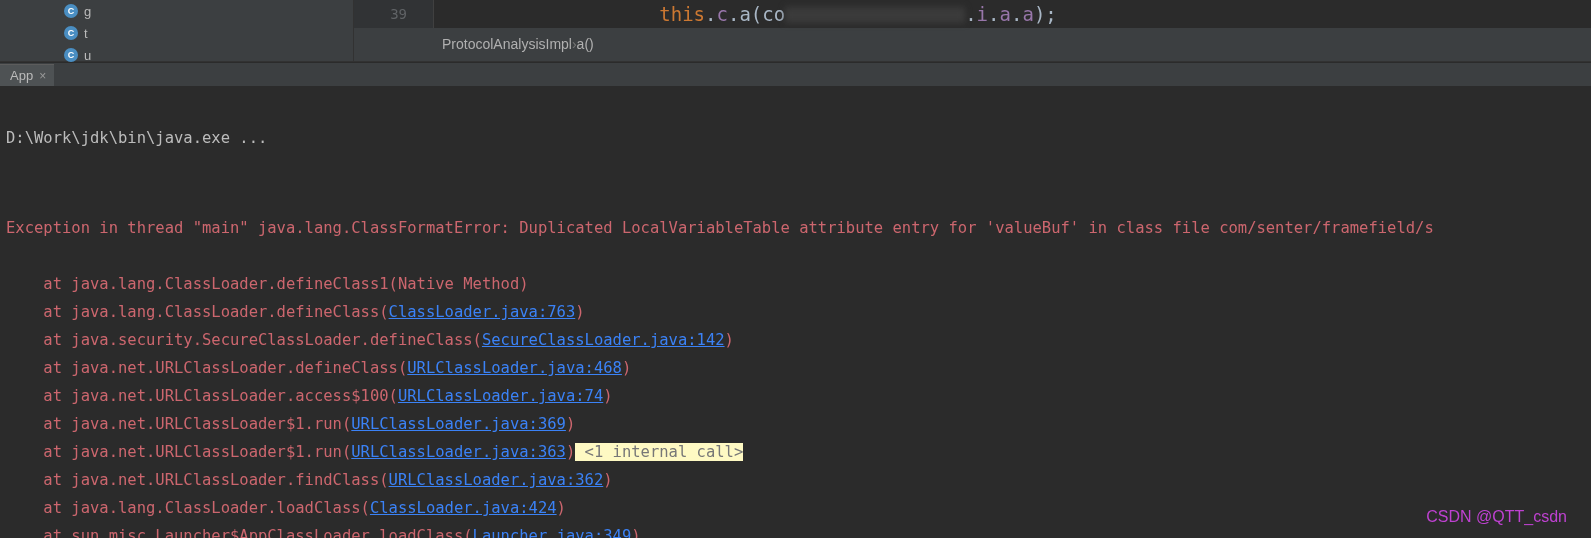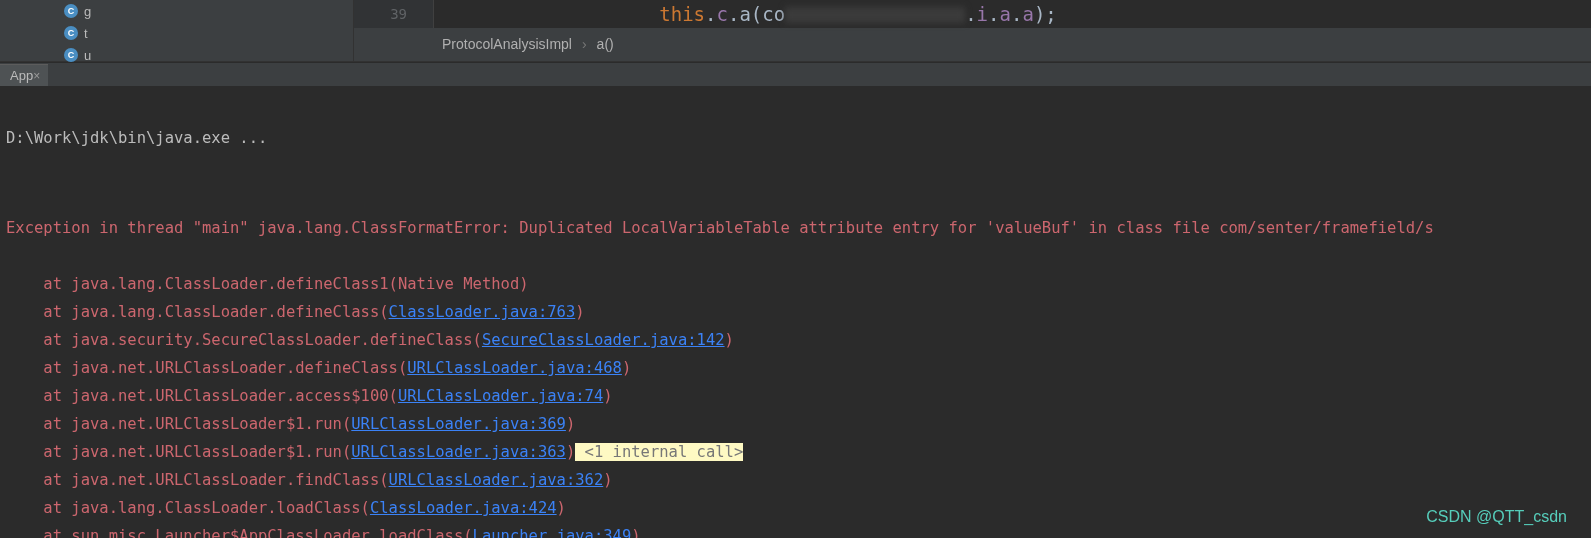--- a/index.html
+++ b/index.html
@@ -82,38 +82,38 @@
     vertical-align: middle;
   }
   .breadcrumb {
     height: 34px;
     display:flex; align-items:center;
     padding-left: 88px;
     color: #b0b0b0;
     font-family: "Segoe UI", sans-serif;
     font-size: 14px;
     background: #3c3f41;
-    gap: 10px;
   }
   .bc-sep { color: #777; }
   
   .tool-tab-bar {
     height: 24px;
     background: #3c3f41;
     display:flex; align-items:flex-end;
     border-top: 1px solid #2b2b2b;
   }
   .tool-tab {
     height: 22px;
     padding: 0 8px 0 10px;
     background: #4e5254;
     color: #bbbbbb;
     display:flex; align-items:center;
     font-family: "Segoe UI", sans-serif;
     font-size: 13px;
+    gap: 6px;
     border-top: 1px solid #5c5c5c;
   }
   .tool-tab-close { color: #9a9a9a; font-size: 12px; }
   .console {
     background: #2b2b2b;
     padding: 10px 0 0 6px;
     font-size: 15.5px;
     line-height: 28px;
     white-space: pre;
     overflow: hidden;
@@ -121,21 +121,21 @@
   }
   .c-cmd   { color: #bcbcbc; }
   .c-err   { color: #cc666e; }
   .c-link  { color: #3b82f6; text-decoration: underline; cursor:pointer; }
   .c-gray  { color: #777; }
   .c-hl    { background: #fef9c3; }
   .watermark {
     position: fixed;
     right: 24px;
     bottom: 12px;
-    color: #5eead4;
+    color: #d946ef;
     font-family: "Segoe UI", sans-serif;
     font-size: 16px;
     opacity: 0.85;
   }
 </style>
 </head>
 <body>
 
 <div class="editor-area">
   <div class="project-tree">

